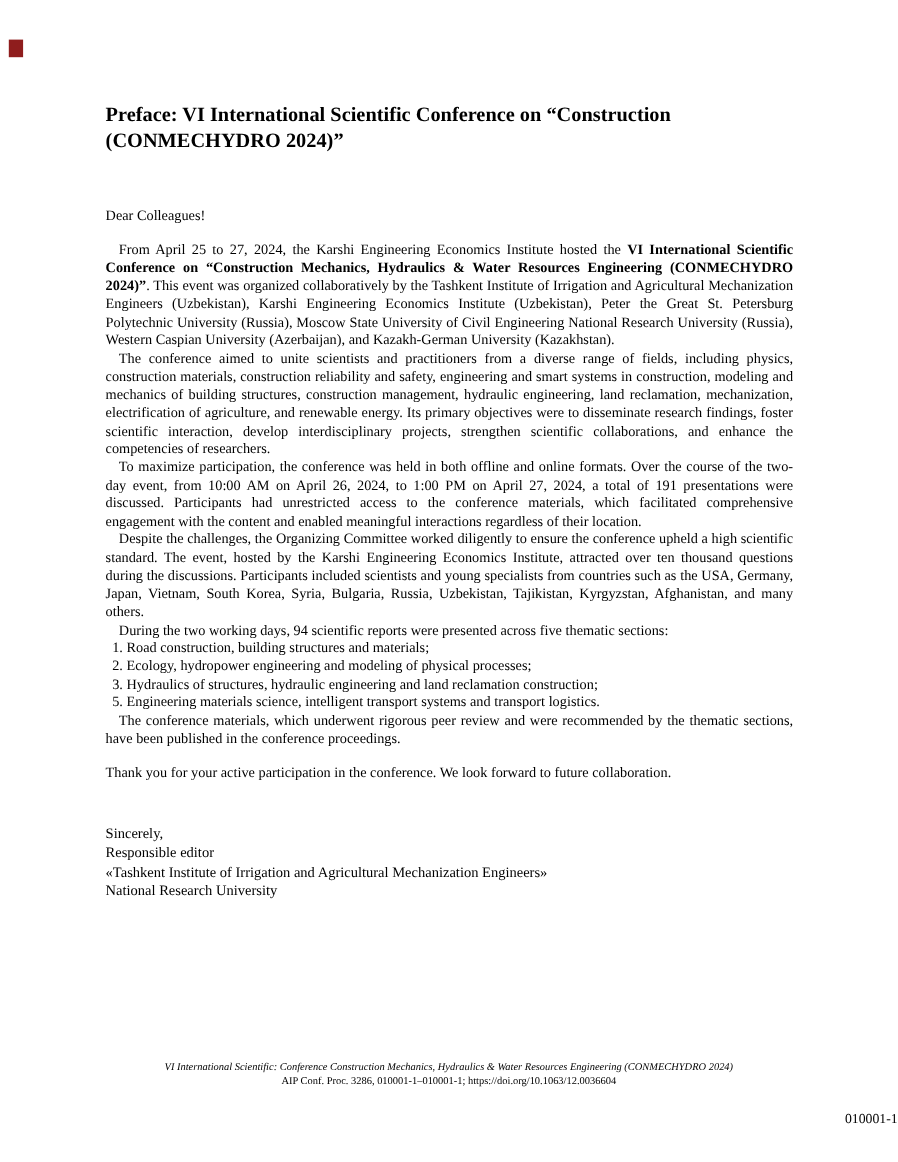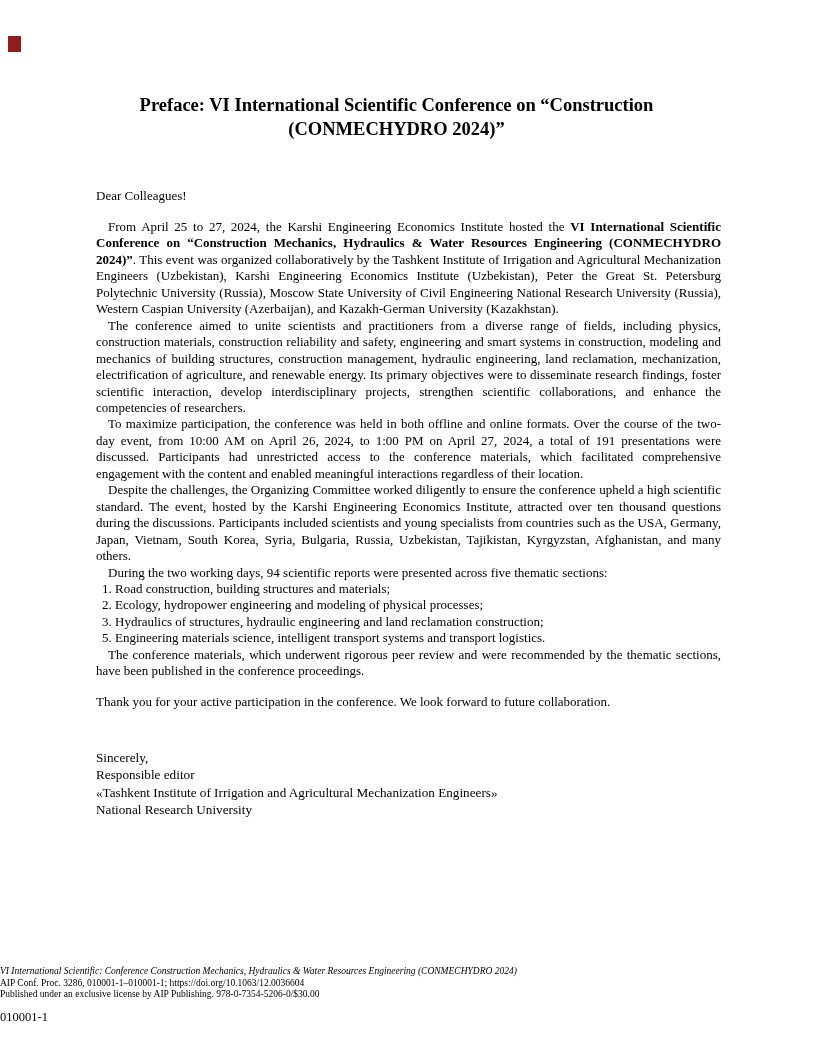--- a/index.html
+++ b/index.html
@@ -14,24 +14,24 @@
   }
   .corner-marker {
     position: absolute;
     left: 8px;
     top: 36px;
     width: 13px;
     height: 16px;
   }
   .title-block {
     position: absolute;
-    left: 84px;
+    left: 96px;
     width: 625px;
     top: 94px;
-    text-align: center;
+    text-align: left;
     font-weight: bold;
     font-size: 18.5px;
     line-height: 23.6px;
   }
   .salutation {
     position: absolute;
     left: 96px;
     top: 188px;
     font-size: 13px;
   }
@@ -60,30 +60,31 @@
     margin-top: 39px;
     font-weight: normal;
     font-size: 13.2px;
     line-height: 17.3px;
   }
   .footer-block {
     position: absolute;
     left: 0;
     top: 966px;
     width: 816px;
+    text-align: center;
     font-size: 9.5px;
     line-height: 11.6px;
   }
   .footer-conference { font-style: italic; }
   .page-number {
     position: absolute;
     left: 0;
     top: 1010px;
     width: 816px;
-    text-align: left;
+    text-align: right;
     font-size: 12.5px;
   }
   b.inline-bold { font-weight: bold; }
 </style>
 </head>
 <body>
 
 <div class="page">
 
   <div class="corner-marker" style="background-color: rgb(143, 29, 29);"></div>
@@ -123,18 +124,17 @@
         <div class="sig-line">Responsible editor</div>
         <div class="sig-line">«Tashkent Institute of Irrigation and Agricultural Mechanization Engineers»</div>
         <div class="sig-line">National Research University</div>
       </div>
 
   </div>
 
   <div class="footer-block">
     <div class="footer-conference">VI International Scientific: Conference Construction Mechanics, Hydraulics &amp; Water Resources Engineering (CONMECHYDRO 2024)</div>
     <div>AIP Conf. Proc. 3286, 010001-1–010001-1; https://doi.org/10.1063/12.0036604</div>
-    <div>Published under an exclusive license by AIP Publishing. 978-0-7354-5206-0/$30.00</div>
   </div>
 
   <div class="page-number">010001-1</div>
 
 </div>
 
 </body></html>

